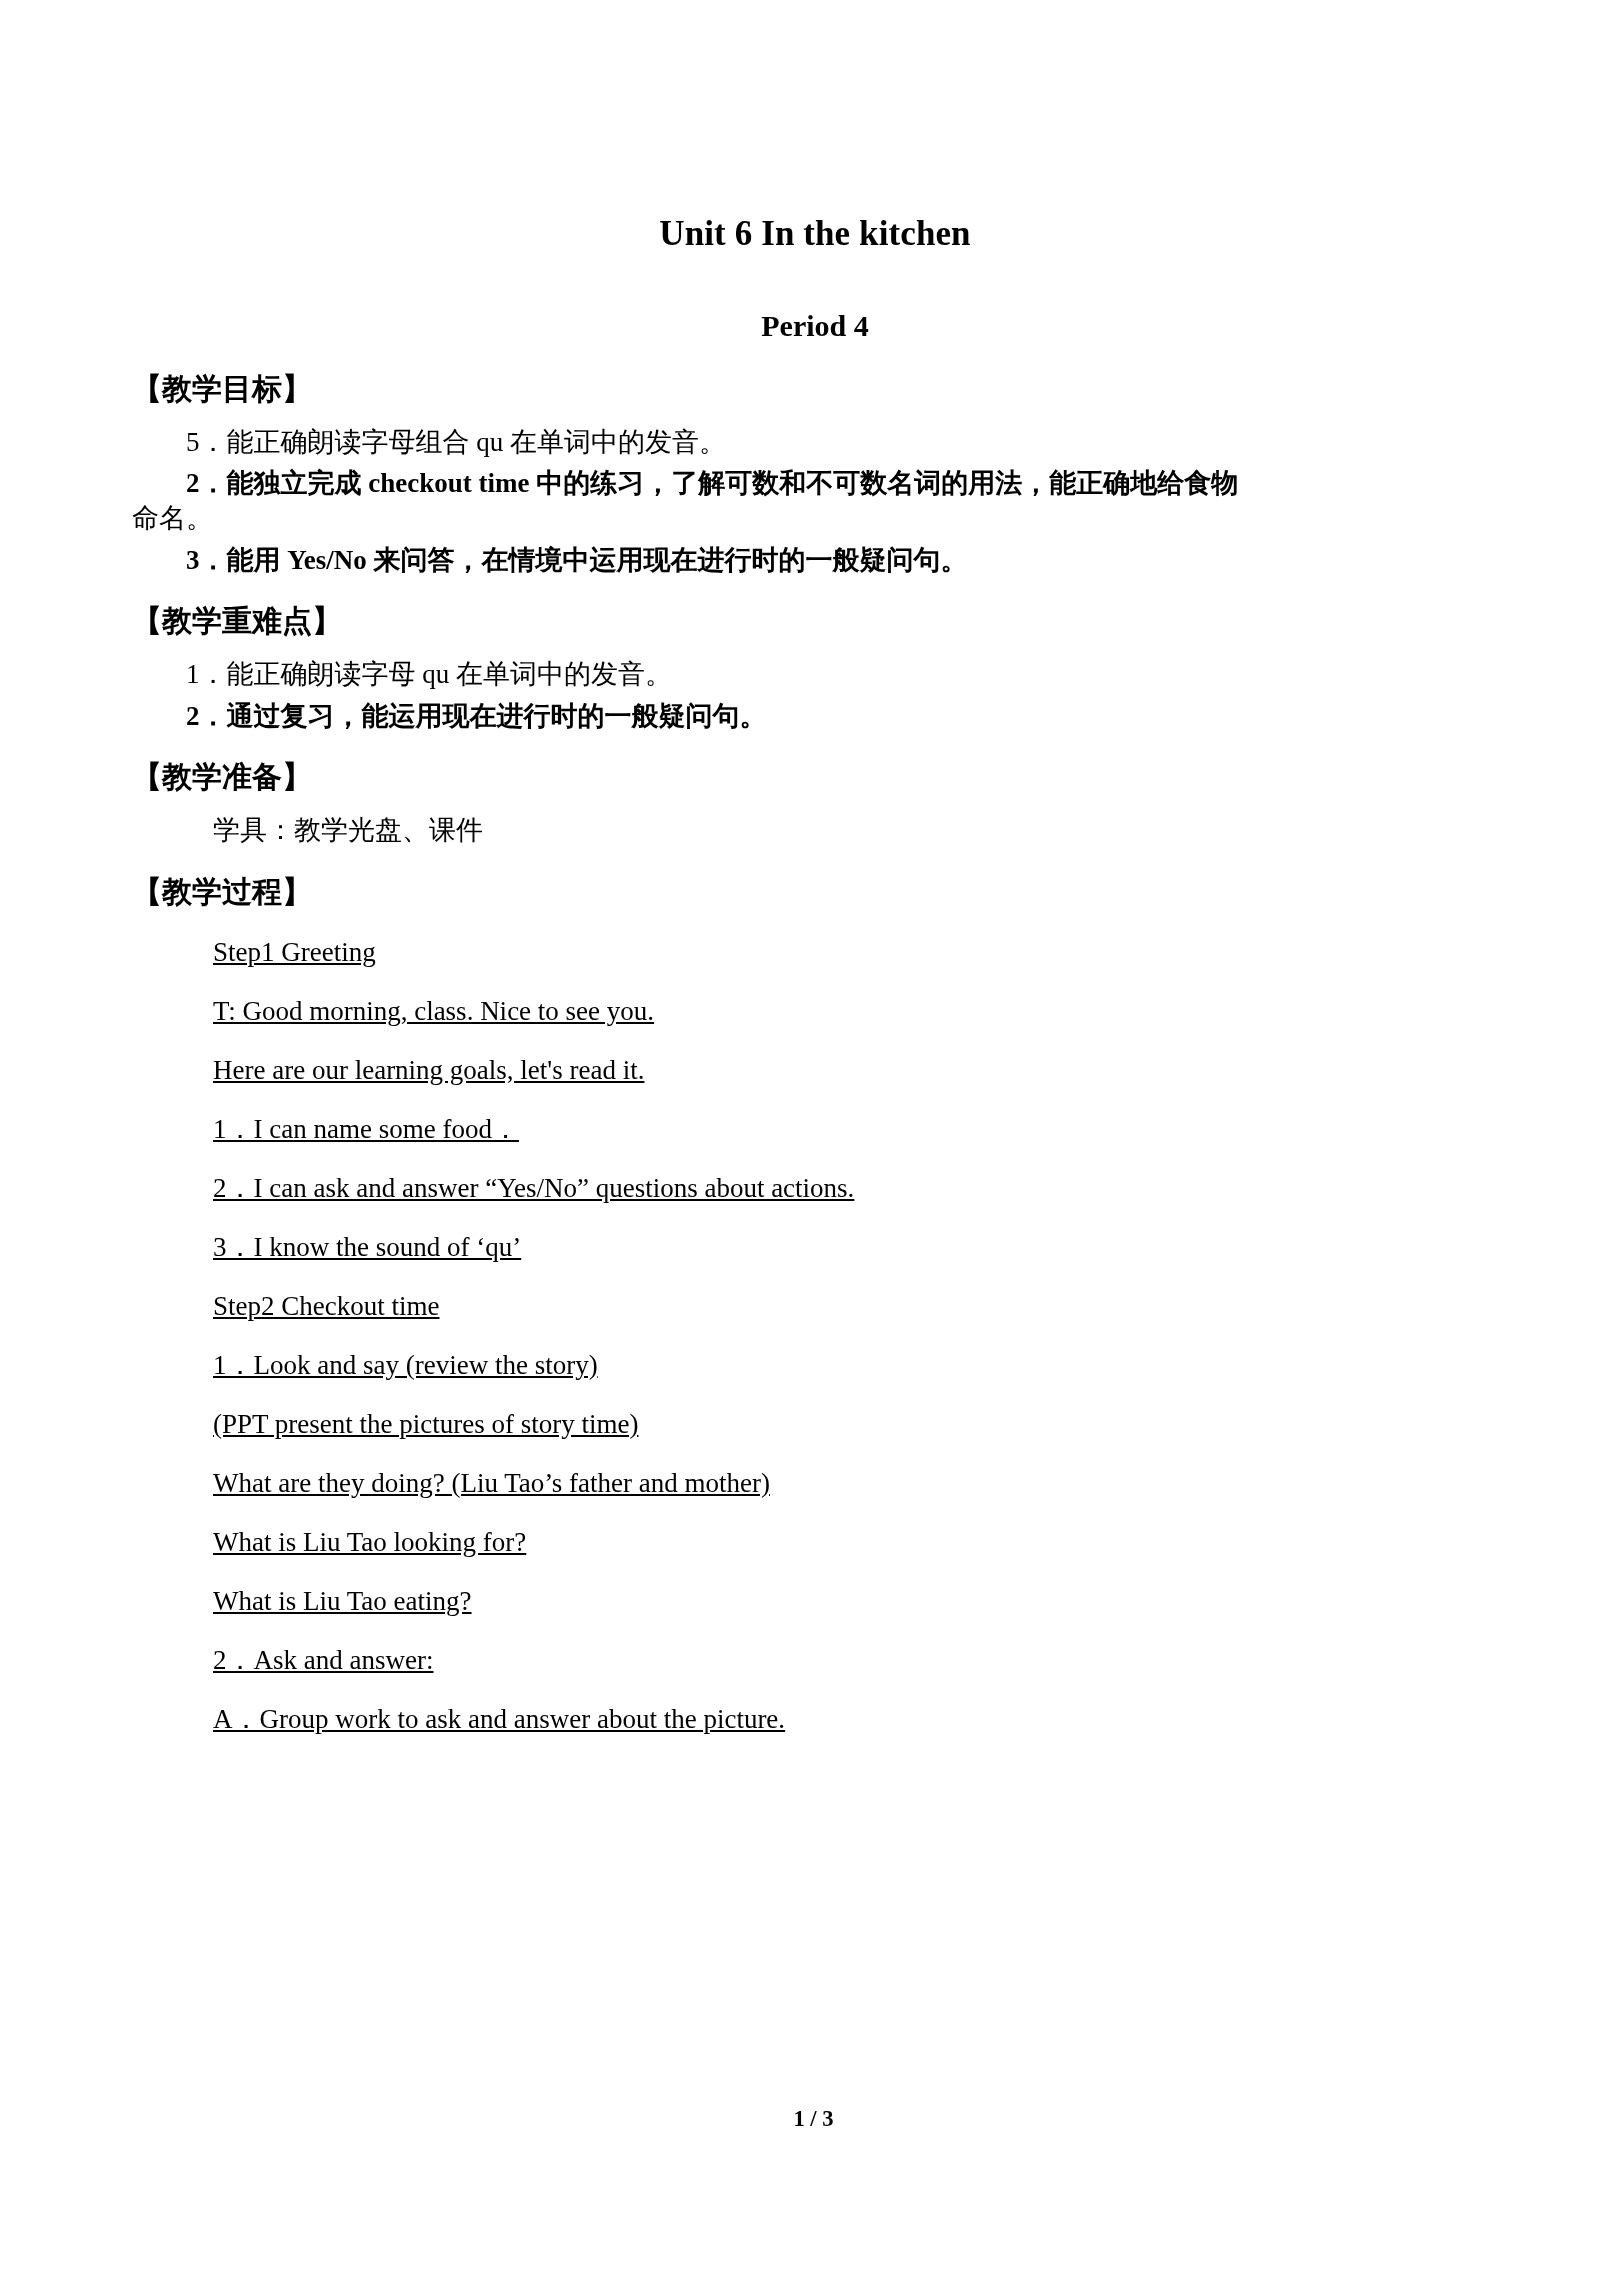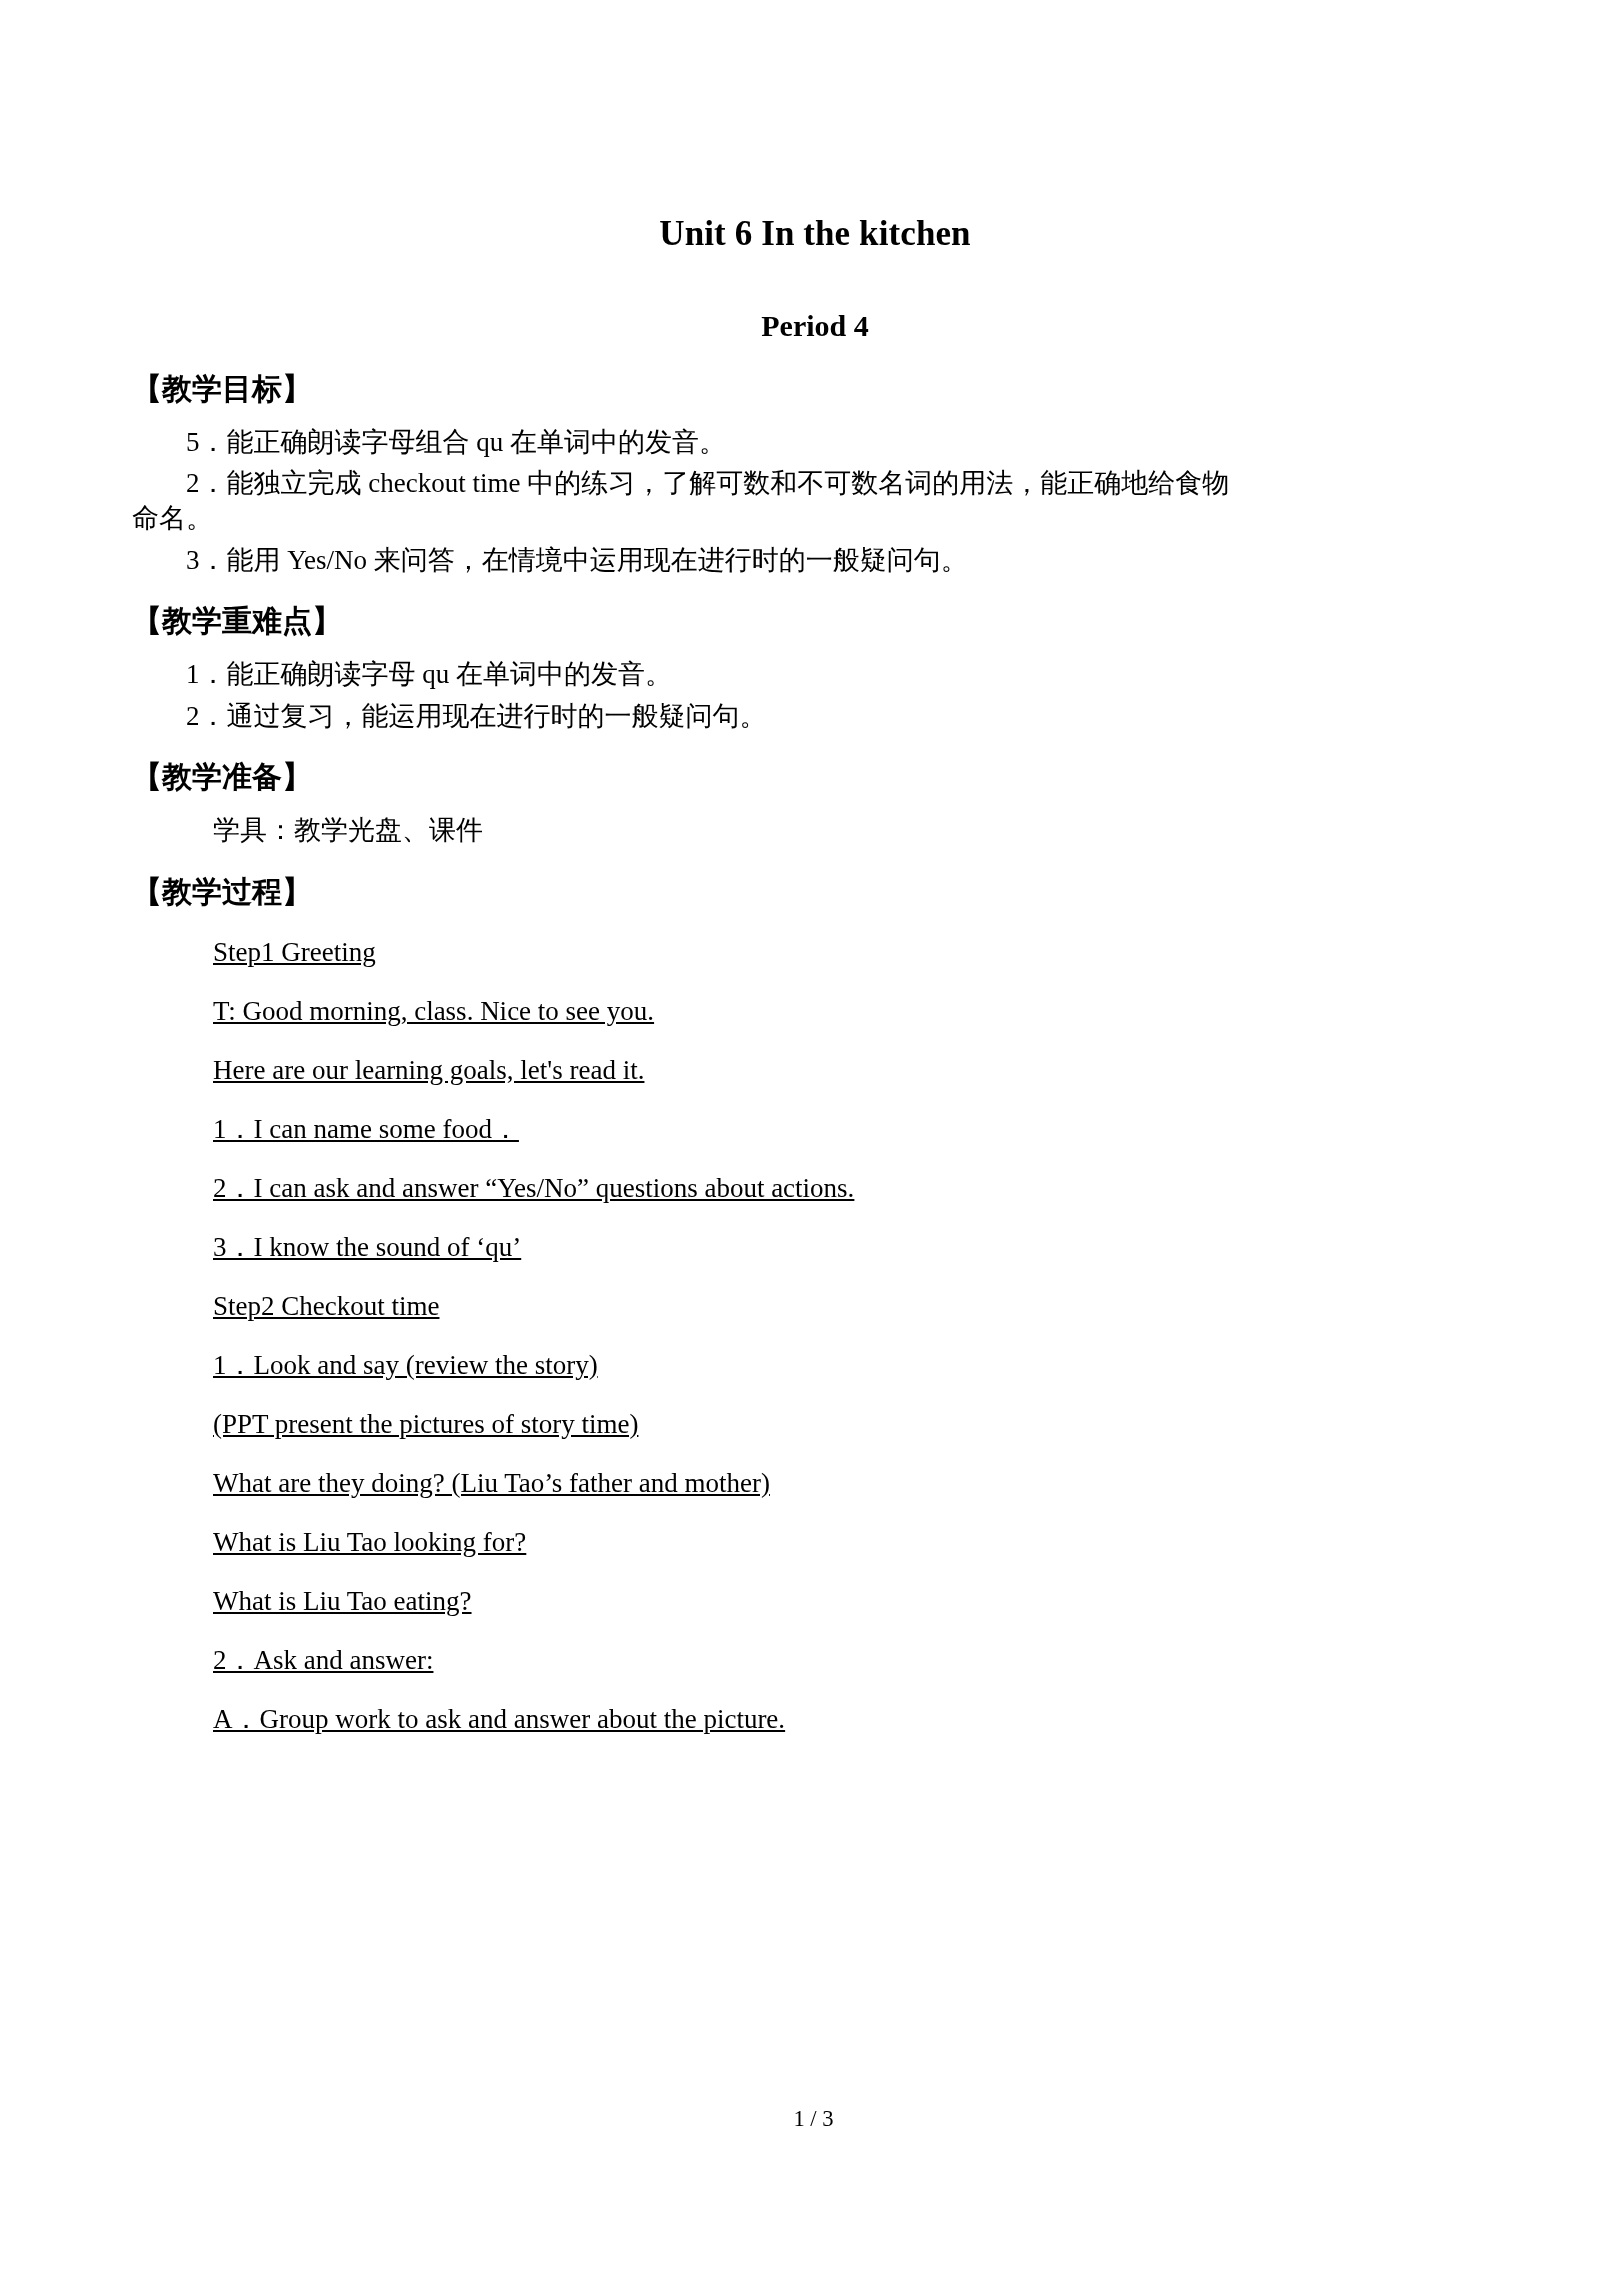--- a/index.html
+++ b/index.html
@@ -75,31 +75,31 @@
     margin: 0;
     padding-top: 32px;
     padding-left: 81px;
     text-decoration: underline;
   }
 
   .cn-list {
     padding-left: 54px;
   }
 
-  .tight { padding-top: 14.6px; }
+  .tight { padding-top: 14.6px; font-weight: bold; }
   .tight2 { padding-top: 8px; }
 
   
   .footer {
     position: absolute;
     left: 4px;
     right: 0;
     top: 2108px;
     text-align: center;
-    font-weight: normal;
+    font-weight: bold;
     font-size: 22.6px;
     line-height: 1.0;
   }
 </style>
 </head>
 <body>
 
 <div class="page">
 
   <div class="content">

